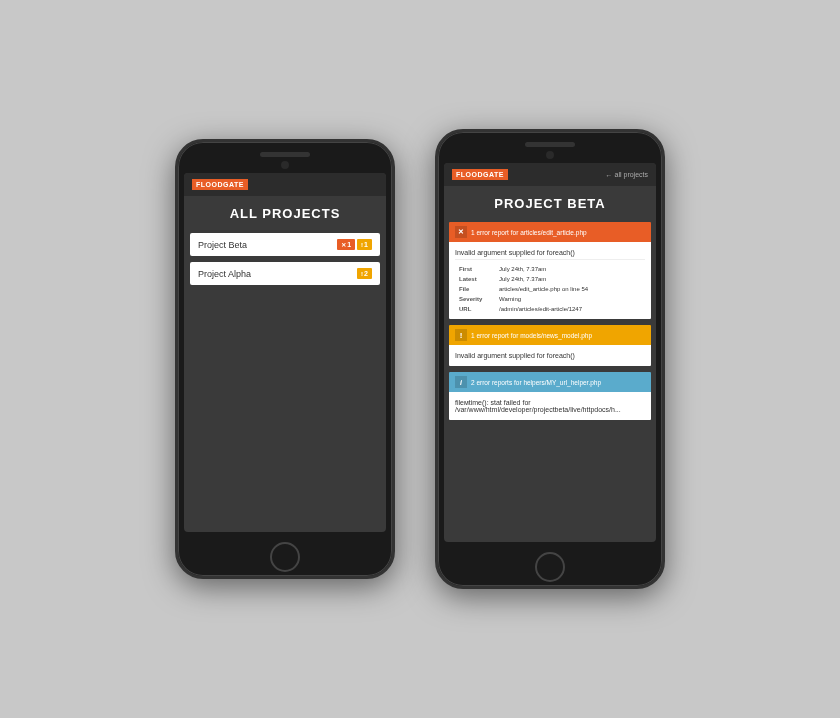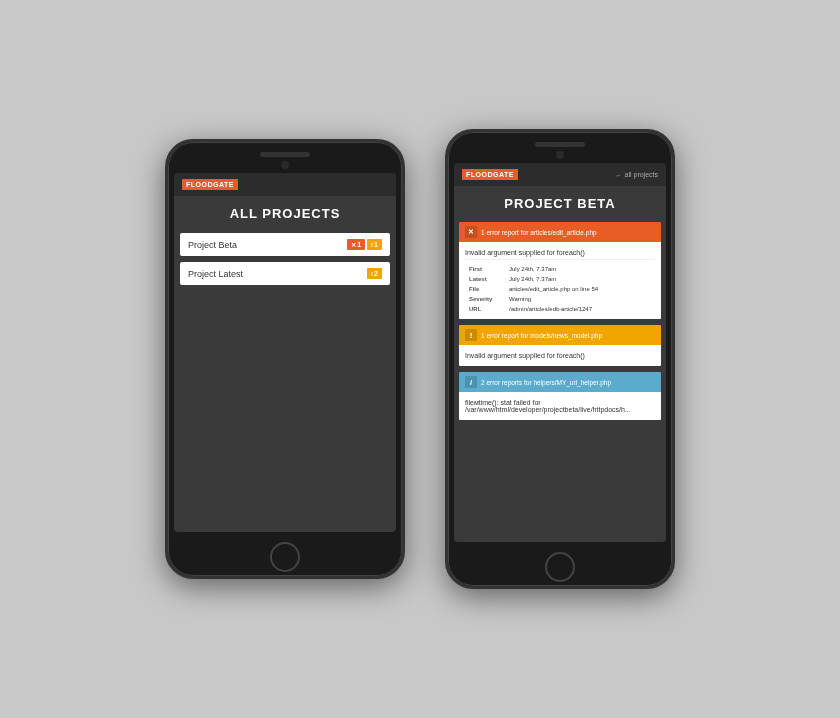--- a/index.html
+++ b/index.html
@@ -9,21 +9,21 @@
       height: 718px;
       display: flex;
       align-items: center;
       justify-content: center;
       gap: 40px;
       font-family: 'Arial', sans-serif;
     }
 
     .phone-wrapper {
       position: relative;
-      width: 240px;
+      width: 220px;
       height: 440px;
     }
 
     .phone-body {
       position: absolute;
       top: 0; left: 0; right: 0; bottom: 0;
       background: #1a1a1a;
       border-radius: 28px;
       border: 3px solid #333;
       box-shadow: 0 8px 30px rgba(0,0,0,0.5), inset 0 0 0 1px #444;
@@ -261,21 +261,21 @@
               <span>1</span>
             </div>
             <div class="badge badge-warning">
               <span class="badge-icon">!</span>
               <span>1</span>
             </div>
           </div>
         </div>
 
         <div class="project-item">
-          <span class="project-name">Project Latest</span>
+          <span class="project-name">Project Alpha</span>
           <div class="project-badges">
             <div class="badge badge-warning">
               <span class="badge-icon">!</span>
               <span>2</span>
             </div>
           </div>
         </div>
 
 
       </div>

